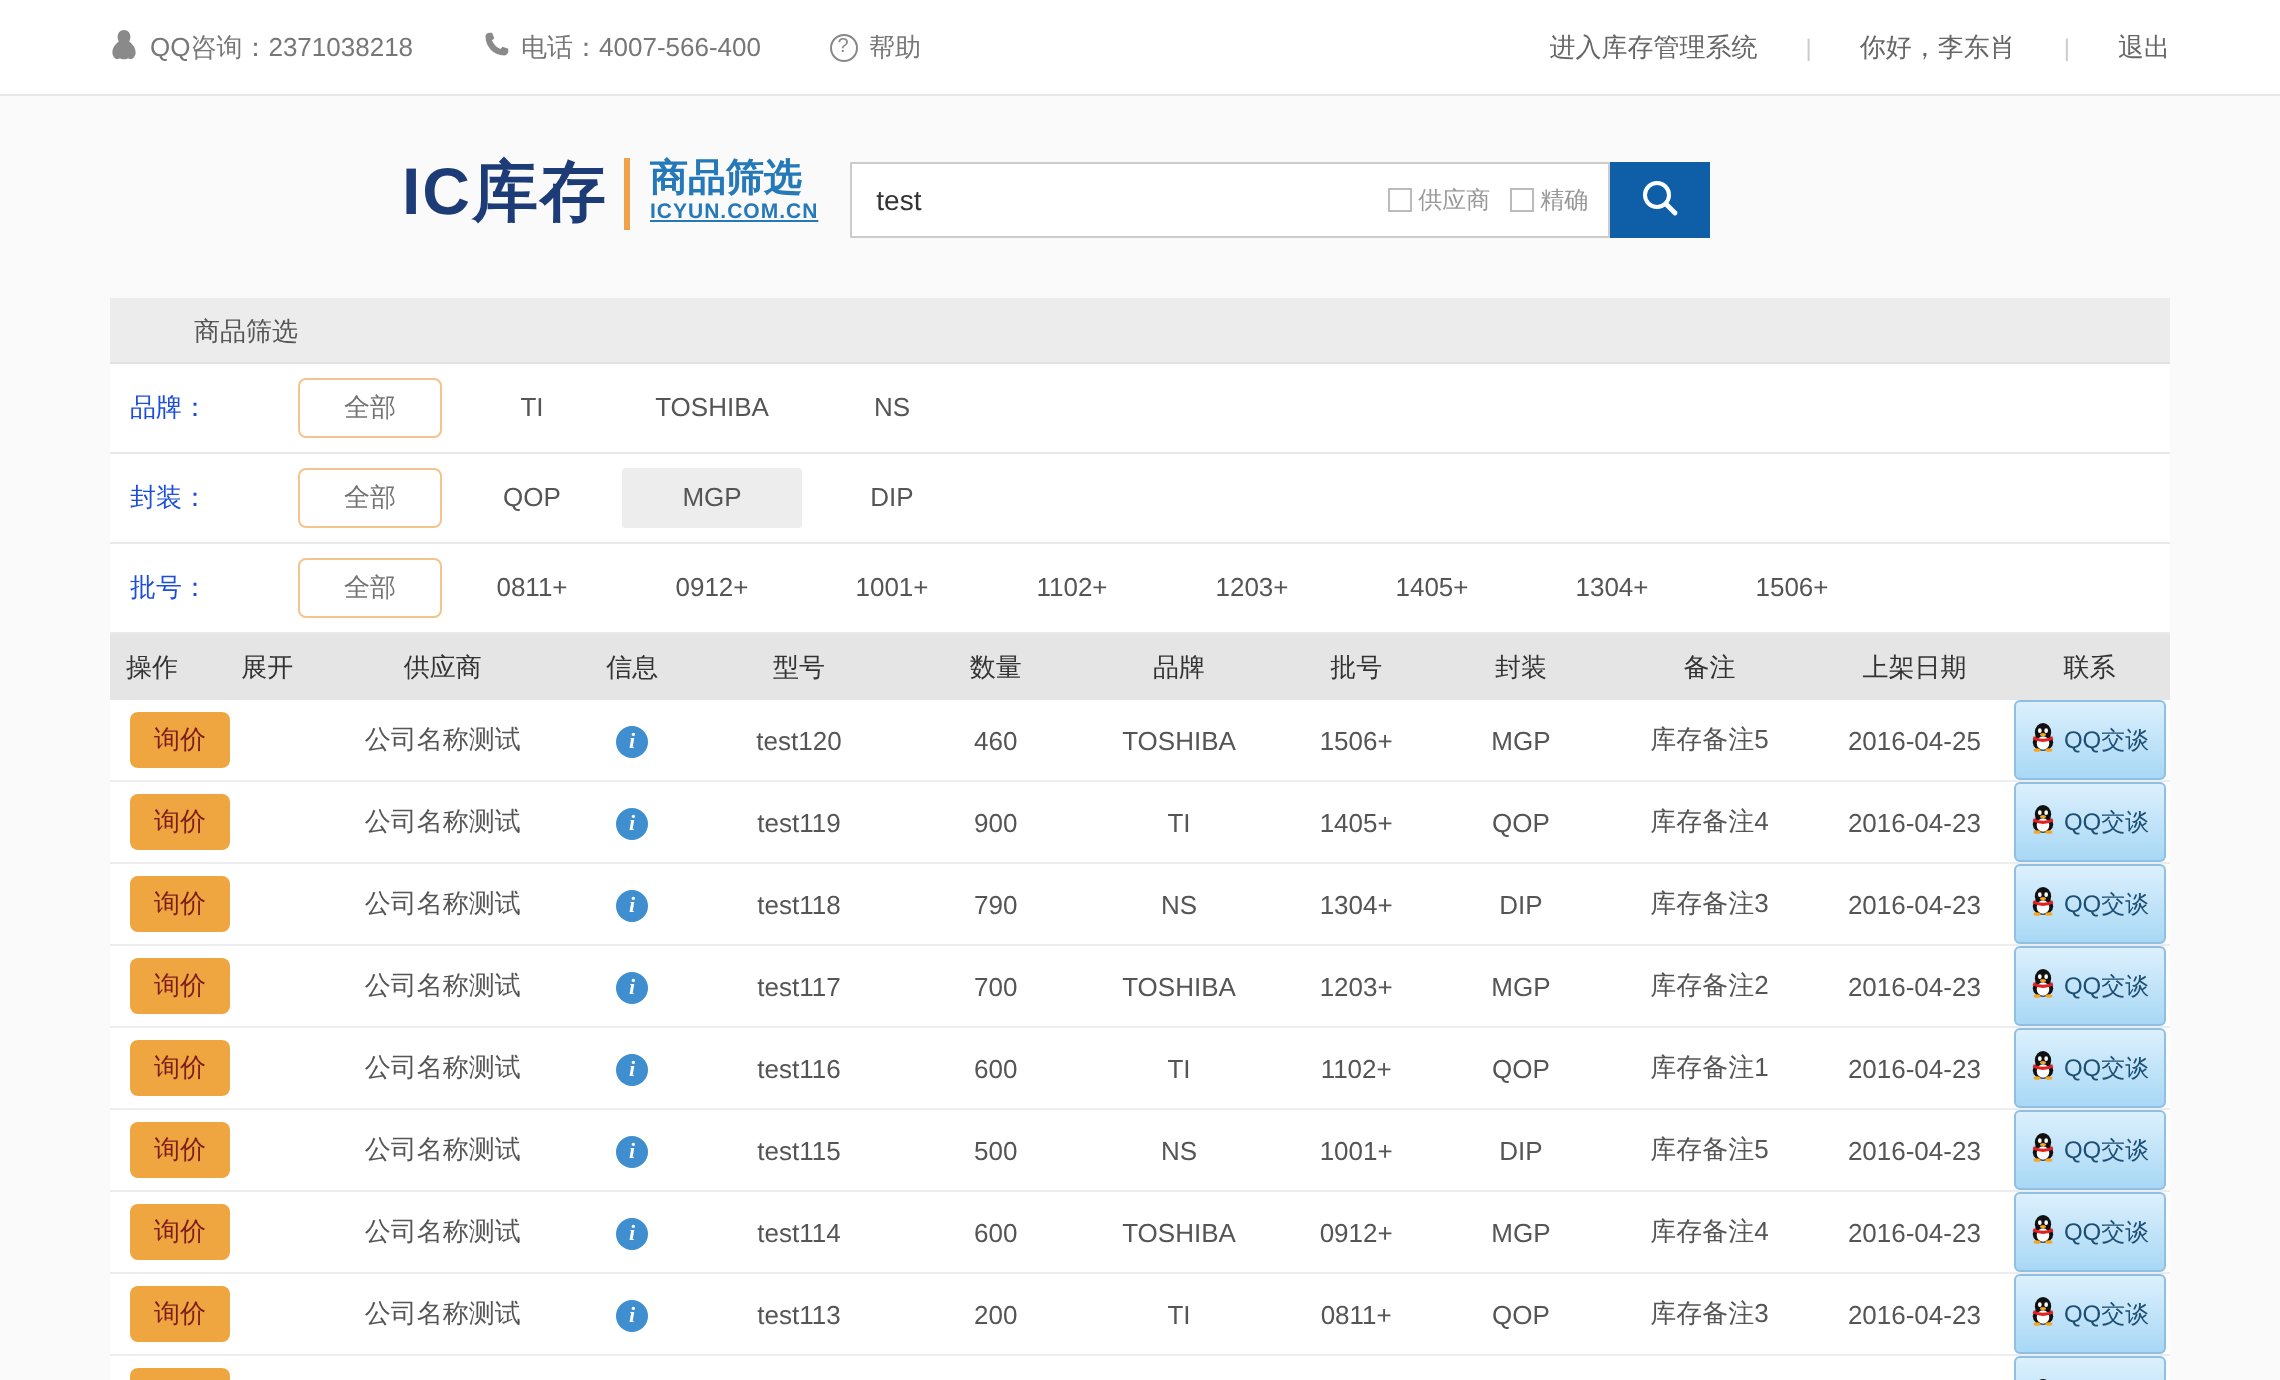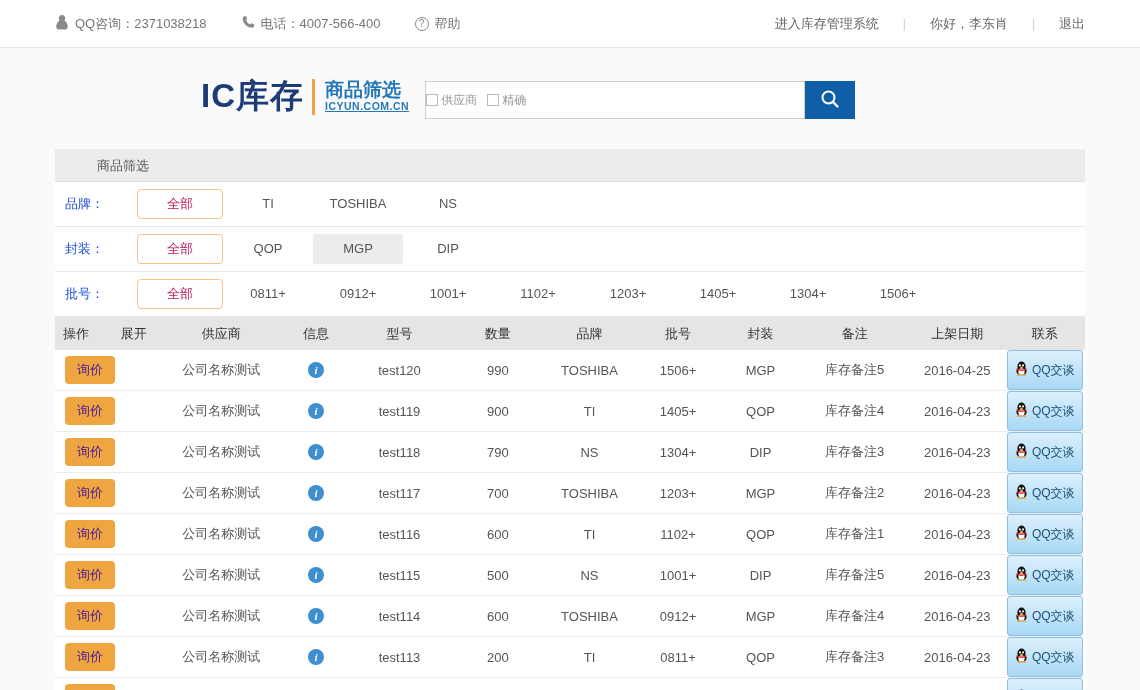--- a/index.html
+++ b/index.html
@@ -40,32 +40,32 @@
   .cb-item { display: inline-flex; align-items: center; gap: 3px; cursor: pointer; }
   .cb-box { display: inline-block; width: 12px; height: 12px; border: 1px solid #bbb; background: #fff; }
   .search-btn { width: 50px; height: 38px; background: #0e5fa8; border: 0; cursor: pointer;
     display: flex; align-items: center; justify-content: center; }
 
   
   .filter-title { background: #ececec; border-bottom: 1px solid #e2e2e2; height: 33px; line-height: 33px;
     padding-left: 42px; color: #555; }
   .filter-row { background: #fff; height: 45px; display: flex; align-items: center; border-bottom: 1px solid #e9e9e9; padding-left: 10px; }
   .filter-label { width: 72px; color: #1d4ed8; }
-  .all-btn { width: 86px; height: 30px; border: 1px solid #f3c48d; border-radius: 4px; background: #fff;
-    color: #be185d; font-size: 13px; cursor: pointer; font-family: inherit; }
+  .all-btn { width: 72px; height: 30px; border: 1px solid #f3c48d; border-radius: 4px; background: #fff;
+    color: #737373; font-size: 13px; cursor: pointer; font-family: inherit; margin-left: 12px; }
   .filter-option { display: inline-block; width: 90px; height: 30px; line-height: 30px; text-align: center;
     color: #555; cursor: pointer; border-radius: 2px; }
   .filter-option.selected { background: #ededed; }
 
   
   .product-table { width: 100%; border-collapse: collapse; table-layout: fixed; background: #fff; }
   .product-table th { background: #e5e5e5; height: 33px; font-weight: 400; color: #333; text-align: center; font-size: 13px; }
   .product-table th.al, .product-table td.al { text-align: left; padding-left: 8px; }
   .product-table td { height: 40px; border-bottom: 1px solid #ededed; text-align: center; color: #555; font-size: 13px; background: #fff; }
-  .inq-btn { width: 50px; height: 28px; background: #efa540; color: #4c1d95; border: 0; border-radius: 4px;
+  .inq-btn { width: 50px; height: 28px; background: #efa540; color: #7f1d1d; border: 0; border-radius: 4px;
     font-size: 13px; cursor: pointer; margin-left: 2px; font-family: inherit; }
   .info-icon { display: inline-block; width: 16px; height: 16px; border-radius: 50%; background: #3e8ed0;
     color: #fff; line-height: 16px; font-size: 11px; font-weight: bold; font-family: "Liberation Serif", serif;
     font-style: italic; cursor: pointer; }
   .info-icon::after { content: "i"; }
   .qq-btn { display: inline-flex; align-items: center; gap: 4px; padding: 3px 7px; height: 40px;
     background: linear-gradient(#dcf0fd, #a8d8f5); border: 1px solid #8fbfe2; border-radius: 3px;
     color: #1d4e74; font-size: 12px; cursor: pointer; font-family: inherit; }
 </style>
 </head>
@@ -104,20 +104,21 @@
     <div class="logo">
       <span class="logo-main">IC库存</span>
       <span class="logo-divider"></span>
       <span class="logo-right">
         <span class="logo-tagline">商品筛选</span>
         <span class="logo-domain">ICYUN.COM.CN</span>
       </span>
     </div>
     <div class="search-wrap">
       <div class="search-box">
+        <input class="search-input" type="text" value="test" style="">
         <span class="cb-group">
           <span class="cb-item">
             <span class="cb-box"></span>
             <span>供应商</span>
           </span>
           <span class="cb-item">
             <span class="cb-box"></span>
             <span>精确</span>
           </span>
         </span>
@@ -196,21 +197,21 @@
           <th>联系</th>
         </tr>
     </thead>
     <tbody>
         <tr>
           <td class="al"><button class="inq-btn">询价</button></td>
           <td class="al"></td>
           <td>公司名称测试</td>
           <td><span class="info-icon"></span></td>
           <td>test120</td>
-          <td>990</td>
+          <td>460</td>
           <td>TOSHIBA</td>
           <td>1506+</td>
           <td>MGP</td>
           <td>库存备注5</td>
           <td>2016-04-25</td>
           <td><button class="qq-btn">
               <span><svg width="13" height="15" viewBox="0 0 14 16">
                   <ellipse cx="7" cy="5.5" rx="4.4" ry="5" fill="#111"></ellipse>
                   <ellipse cx="7" cy="10.8" rx="5.5" ry="4.6" fill="#111"></ellipse>
                   <ellipse cx="7" cy="11.2" rx="3.4" ry="3.6" fill="#fff"></ellipse>

